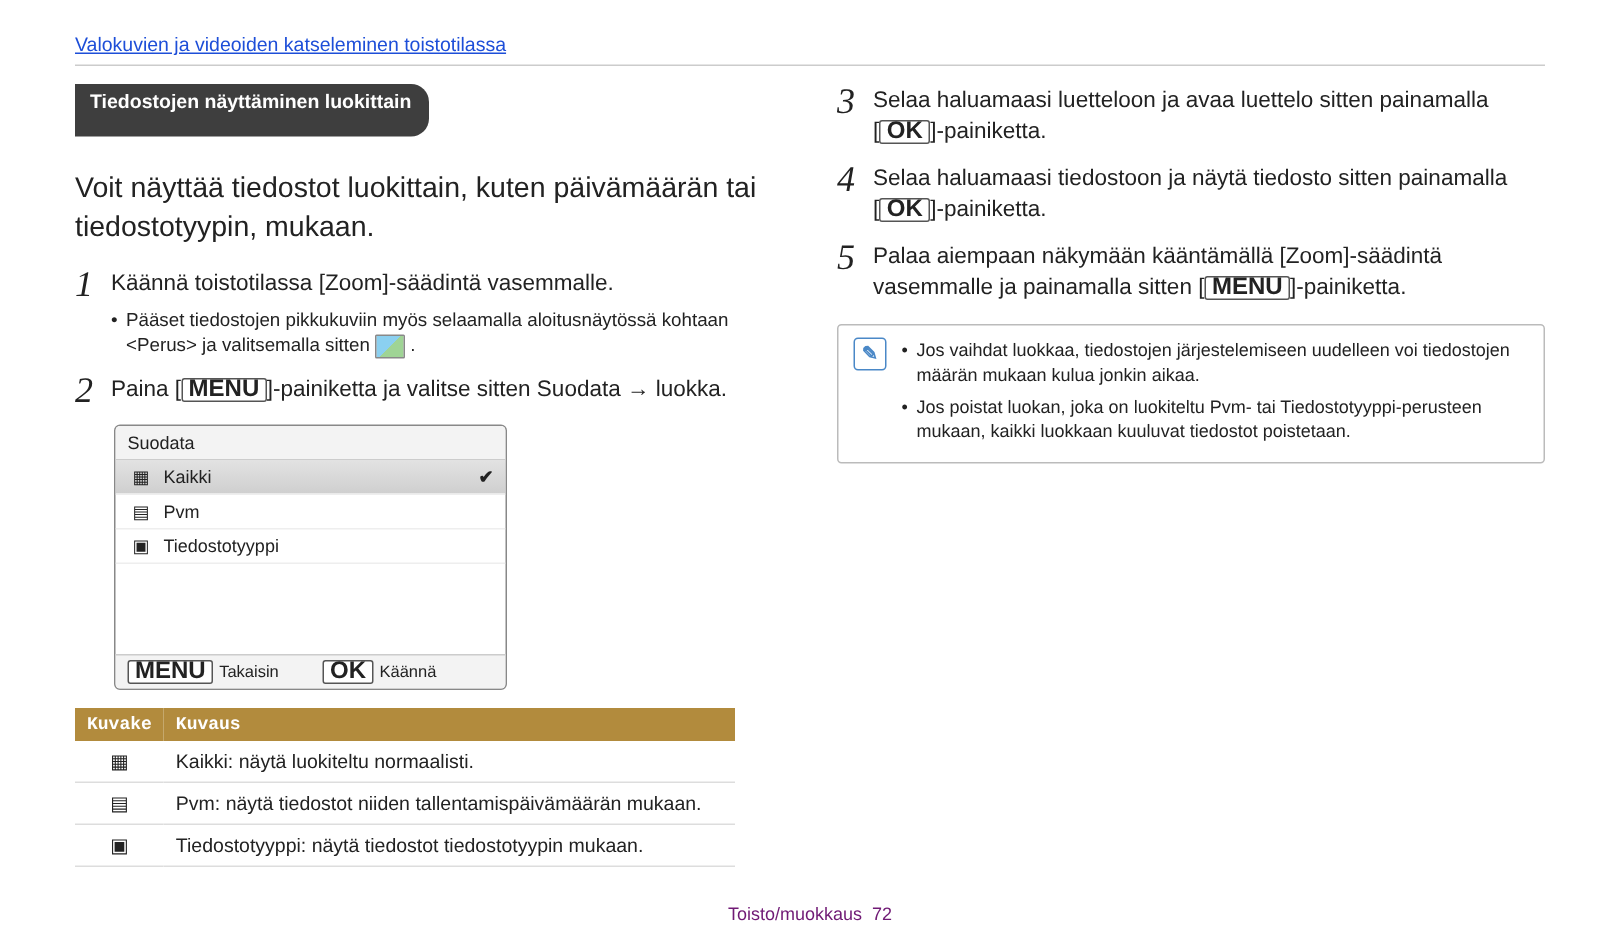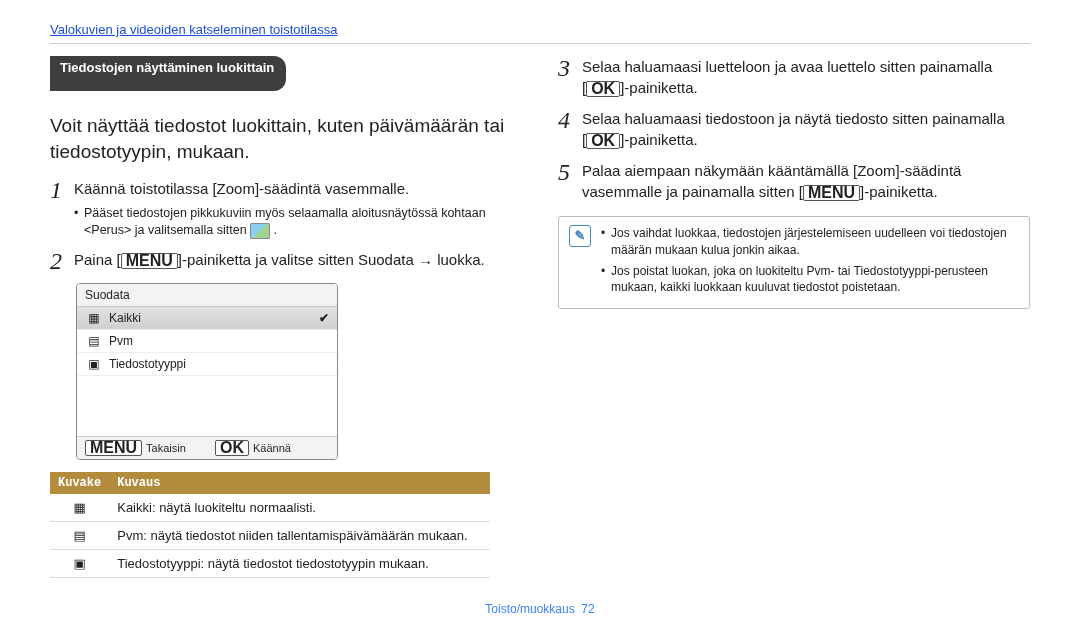--- a/index.html
+++ b/index.html
@@ -199,21 +199,21 @@
     position: absolute;
     left: 0;
   }
   .page-footer {
     position: absolute;
     bottom: 14px;
     left: 0;
     right: 0;
     text-align: center;
     font-size: 12px;
-    color: #3b82f6;
+    color: #701a75;
   }
   b { font-weight: normal; }
 </style>
 </head>
 <body>
 
 <div class="page-container">
   <div class="page-header">Valokuvien ja videoiden katseleminen toistotilassa</div>
 
   <div class="two-col">

